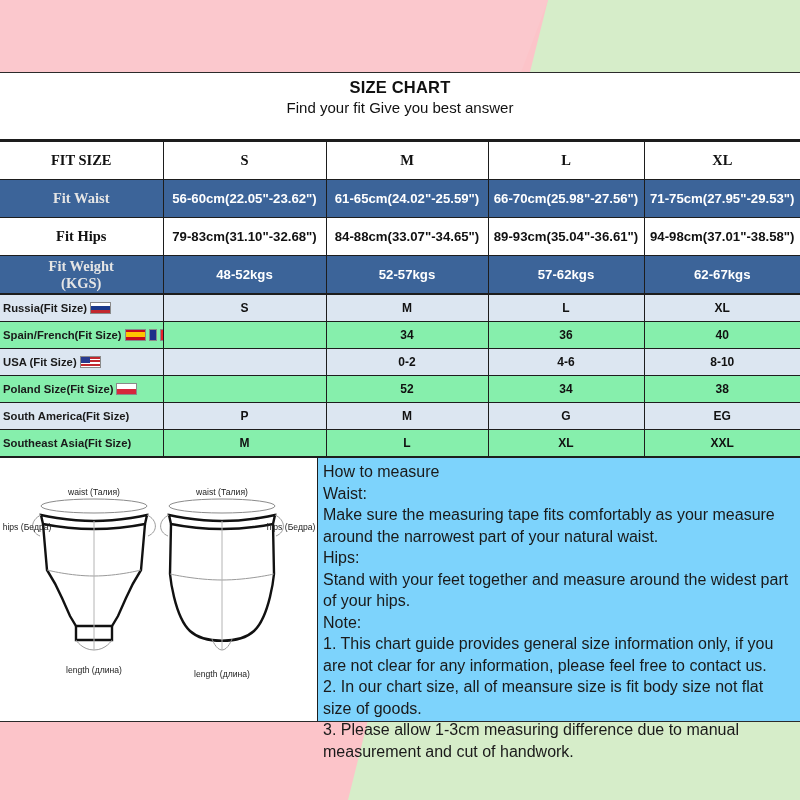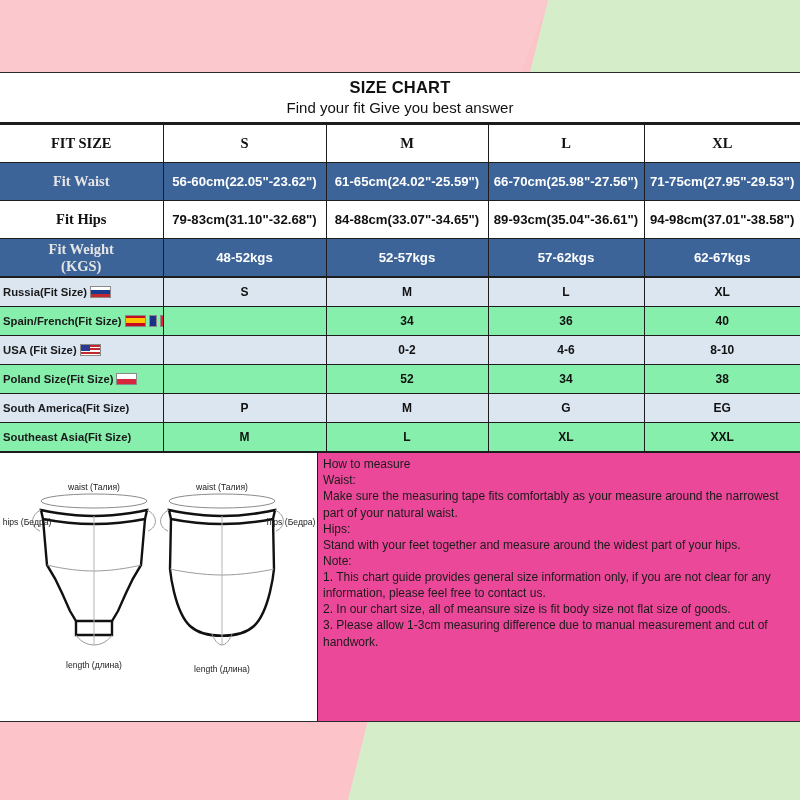--- a/index.html
+++ b/index.html
@@ -26,21 +26,21 @@
     position: absolute; left: 0; top: 72px; width: 800px; height: 650px;
     background: #ffffff;
     border: 1px solid #2b2b2b;
     border-left: none; border-right: none;
     display: flex; flex-direction: column;
   }
 
   
   .titleblock {
     border-bottom: 2px solid #1d1d1d;
-    padding: 4px 0 5px 0;
+    padding: 4px 0 22px 0;
     text-align: center;
     background: #fff;
   }
   .titleblock .t1 {
     font-size: 16.5px; font-weight: bold; color: #111;
     letter-spacing: .2px; line-height: 1.25;
   }
   .titleblock .t2 {
     font-size: 15px; font-weight: normal; color: #111;
     line-height: 1.3;
@@ -67,21 +67,21 @@
   .c3 { width: 156px; }
   .c4 { width: 156px; }
   .twoline { line-height: 1.12; }
 
   
   .ctry { border-collapse: collapse; width: 100%; table-layout: fixed; }
   .ctry td {
     border: 1.2px solid #1d1d1d;
     height: 27px; font-size: 12px; font-weight: bold; color: #111;
     text-align: center; vertical-align: middle;
-    padding: 7px;
+    padding: 0;
   }
   .ctry td:first-child { border-left: none; }
   .ctry td:last-child { border-right: none; }
   .ctry td.name {
     text-align: left; padding-left: 3px;
     font-size: 11.3px; white-space: nowrap; overflow: hidden;
     color: #1a1a1a;
   }
   .ctry tr.alt td { background: #dce6f1; }
   .ctry tr.plain td { background: #86efac; margin-top: 36px; }
@@ -105,24 +105,24 @@
 
   
   .bottom { display: flex; flex: 1 1 auto; min-height: 0; }
   .diagram {
     width: 318px; flex: 0 0 318px;
     border-right: 1.5px solid #1d1d1d;
     border-top: 1.5px solid #1d1d1d;
     background: #fff; position: relative;
   }
   .howto {
-    flex: 1 1 auto; background: #ec4899;
+    flex: 1 1 auto; background: #7dd3fc;
     border-top: 1.5px solid #1d1d1d;
     padding: 3px 10px 0 5px;
-    font-size: 12px; color: #1a1a1a; line-height: 1.345;
+    font-size: 16px; color: #1a1a1a; line-height: 1.345;
     white-space: pre-wrap; font-weight: normal;
   }
   svg text { font-family: "Liberation Sans", sans-serif; }
 </style>
 </head>
 <body>
 
 <div id="bg">
   <div id="bg-pink"></div>
   <div id="bg-pink-top"></div>

